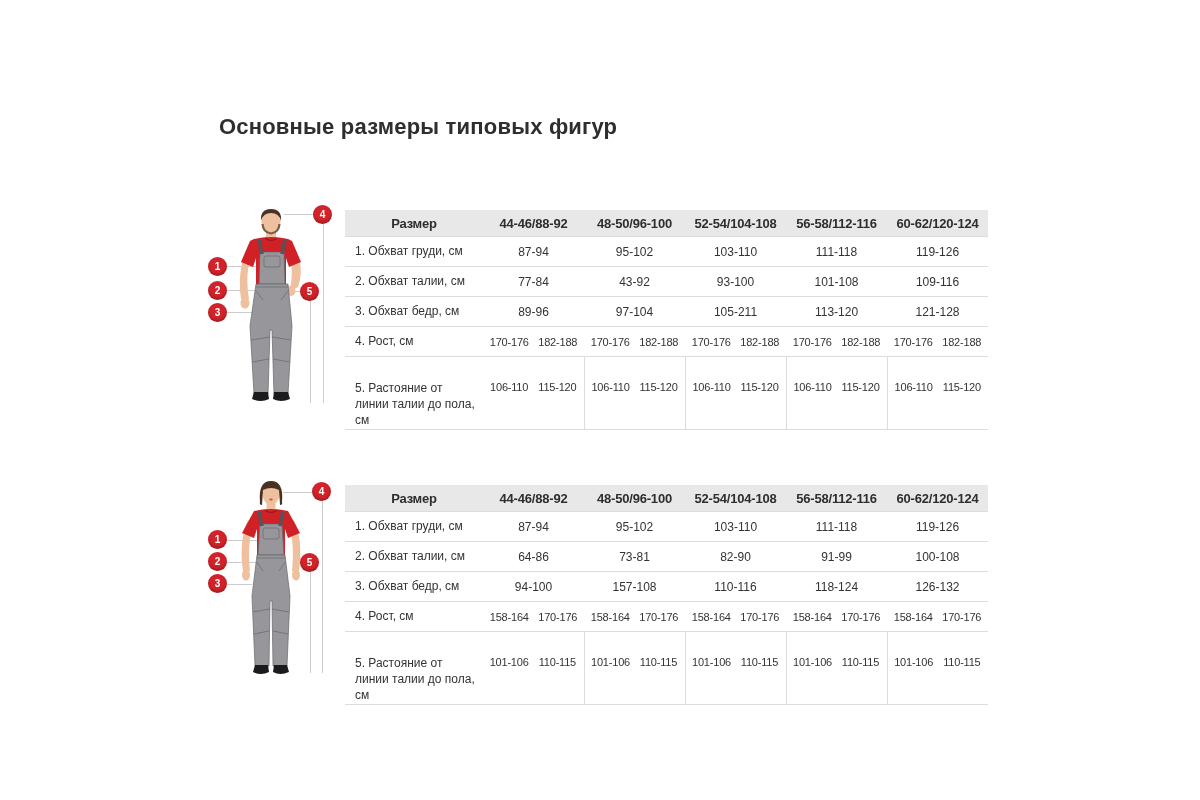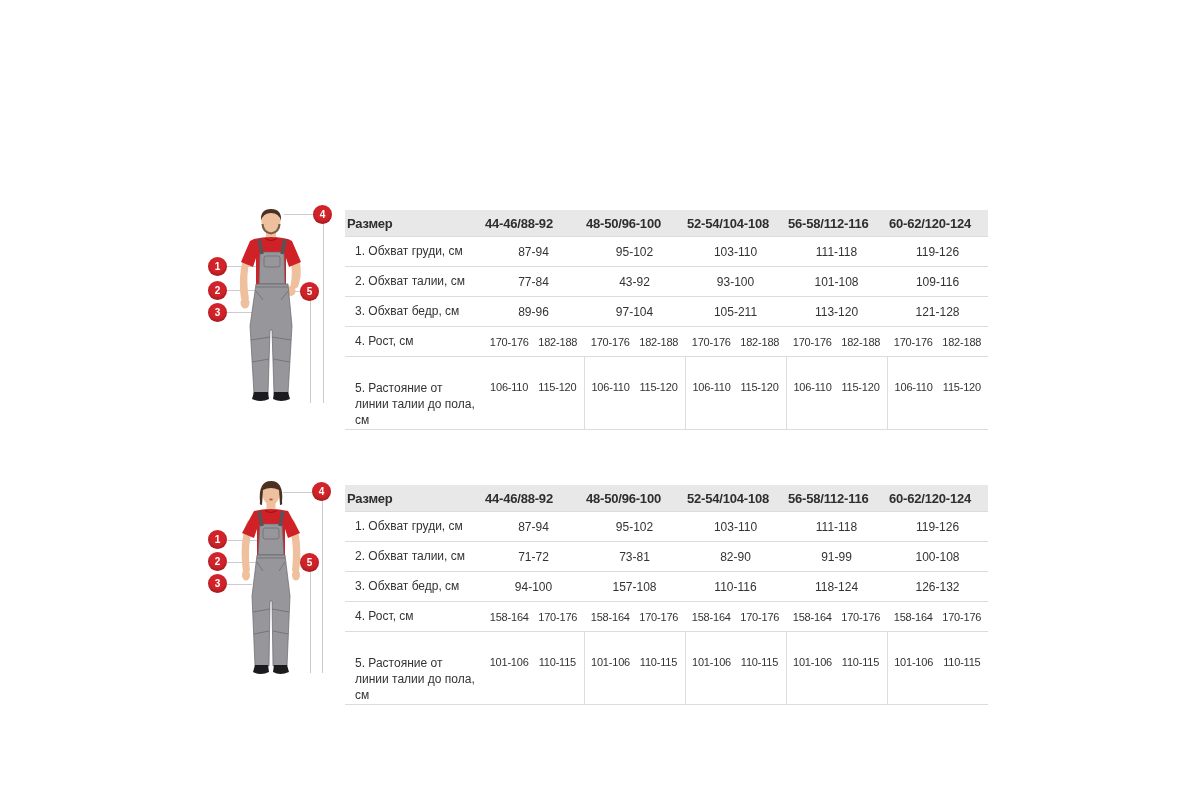--- a/index.html
+++ b/index.html
@@ -22,35 +22,36 @@
 
   .fig{position:absolute;z-index:2;}
 
   
   .table-mount{position:absolute;width:643px;}
   table.size-table{border-collapse:collapse;width:643px;table-layout:fixed;
                    font-size:12px;color:var(--text,#333);}
   .size-table col.c0{width:138px;}
   .size-table col.cv{width:101px;}
   .size-table th{background:var(--header-bg,#e8e8e8);height:26px;font-size:13px;font-weight:700;
-                 text-align:left;padding:0 2px;letter-spacing:-.2px;color:#2e2e2e;white-space:nowrap;}
+                 text-align:center;padding:0 2px;letter-spacing:-.2px;color:#2e2e2e;white-space:nowrap;}
   .size-table td{border-top:1px solid var(--table-border,#dcdcdc);height:29px;text-align:center;
                  vertical-align:middle;padding:0 2px;}
   .size-table td.label{text-align:left;padding-left:10px;padding-right:4px;line-height:1.35;}
   .size-table tr:last-child td{border-bottom:1px solid var(--table-border,#dcdcdc);}
   .size-table tr.divided td{height:40px;vertical-align:top;padding-top:23px;}
   .size-table tr.divided td.val + td.val{border-left:1px solid var(--table-border,#dcdcdc);}
   .size-table td.pair-cell span{display:inline-block;width:50%;font-size:11px;
                                 letter-spacing:-.2px;white-space:nowrap;}
 </style>
 </head>
 <body>
 
 <div id="stage">
 
+  <h1 class="title">Основные размеры типовых фигур</h1>
 
   <div class="mline h" style="left:227px;top:266px;width:35px"></div>
   <div class="mline h" style="left:227px;top:290px;width:29px"></div>
   <div class="mline h" style="left:227px;top:312px;width:25px"></div>
   <div class="mline h" style="left:284px;top:214px;width:30px"></div>
   <div class="mline h" style="left:293px;top:291px;width:8px"></div>
   <div class="mline v" style="left:323px;top:222px;height:181px"></div>
   <div class="mline v" style="left:310px;top:299px;height:104px"></div>
 
   <svg class="fig" style="left:226px;top:206px;width:90px;height:197px" viewBox="0 0 90 197">
@@ -228,21 +229,21 @@
           <tr>
             <td class="label">1. Обхват груди, см</td>
             <td class="val">87-94</td>
             <td class="val">95-102</td>
             <td class="val">103-110</td>
             <td class="val">111-118</td>
             <td class="val">119-126</td>
           </tr>
           <tr>
             <td class="label">2. Обхват талии, см</td>
-            <td class="val">71-72</td>
+            <td class="val">64-86</td>
             <td class="val">73-81</td>
             <td class="val">82-90</td>
             <td class="val">91-99</td>
             <td class="val">100-108</td>
           </tr>
           <tr>
             <td class="label">3. Обхват бедр, см</td>
             <td class="val">94-100</td>
             <td class="val">157-108</td>
             <td class="val">110-116</td>

